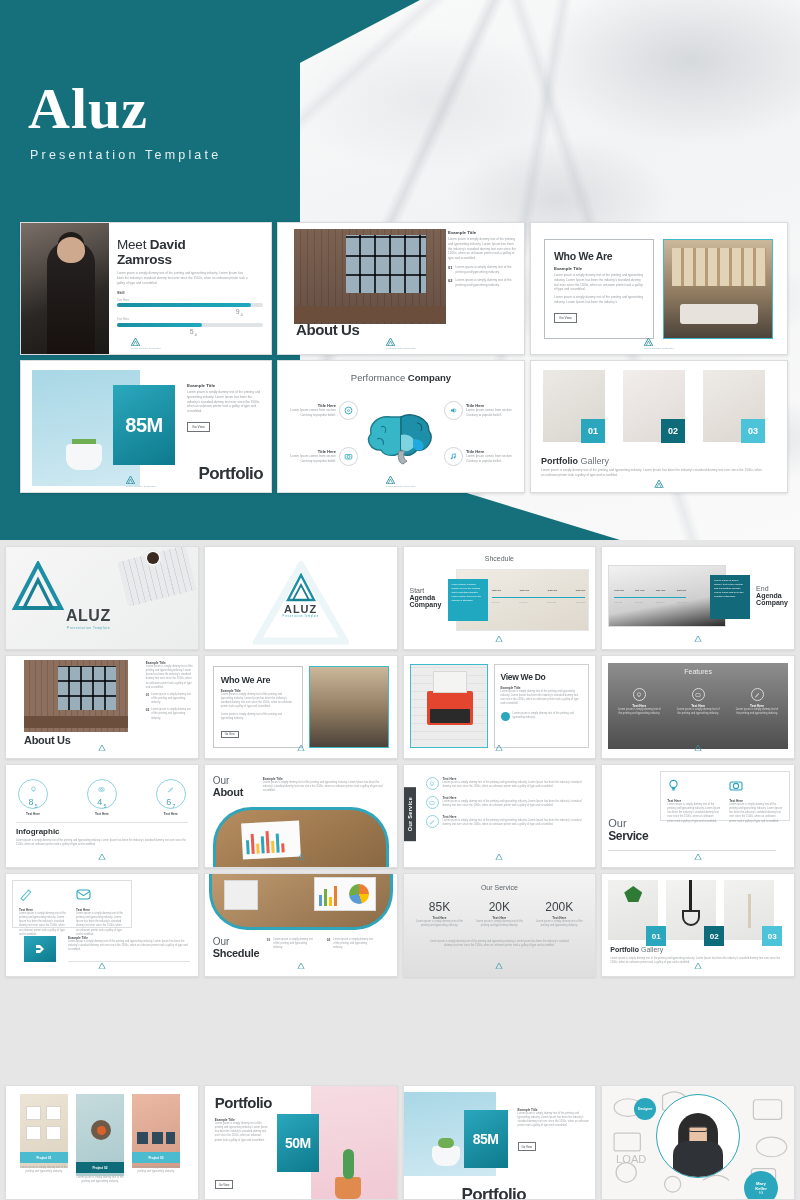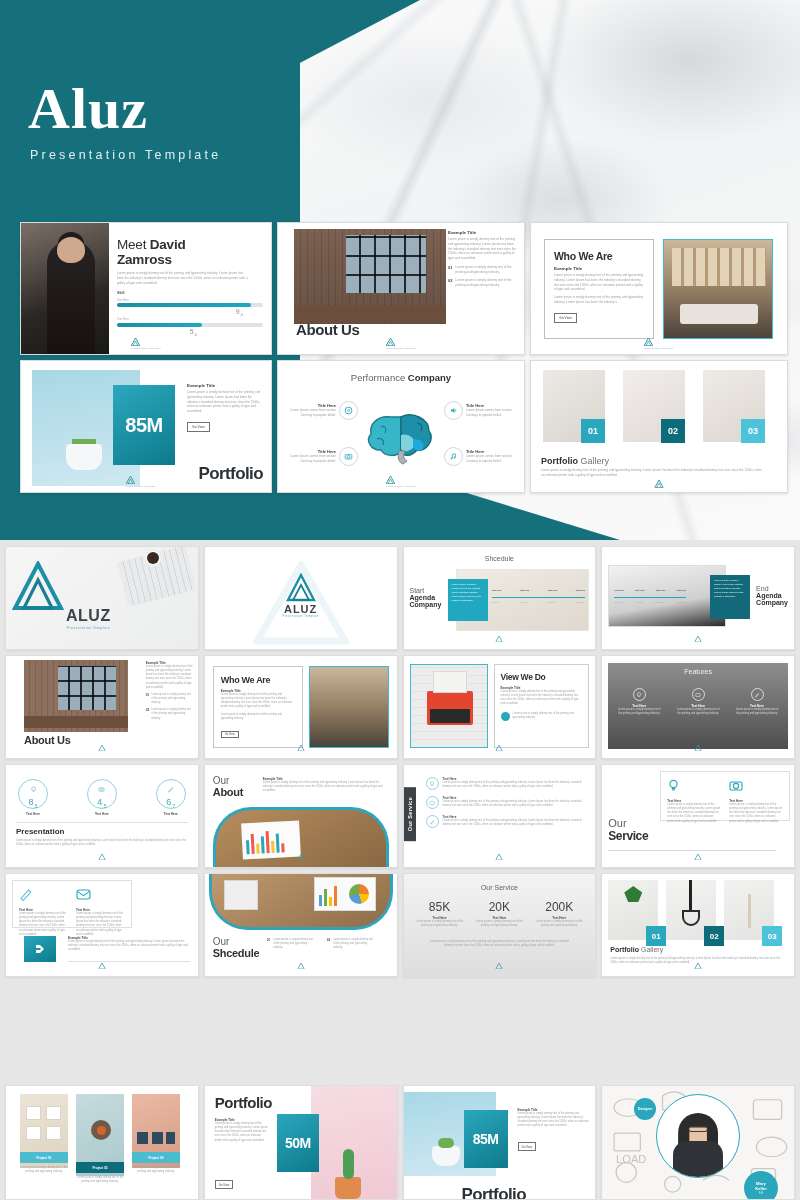--- a/index.html
+++ b/index.html
@@ -635,21 +635,21 @@
             <div class="circ-stat">
               <span><svg width="7" height="7" viewBox="0 0 7 7">
                     <path d="M1.4 5.6 L5.1 1.6 L5.8 2.2 L2.1 6.2 Z" fill="none" stroke="#6ec4d3" stroke-width=".7"></path>
                   </svg></span>
               <span class="v"><span>6</span><sub>.7</sub></span>
             </div>
             <div class="mtiny-h" style="margin-top:3px;">Text Here</div>
           </div>
         </div>
         <div style="position:absolute;left:10px;top:57px;right:10px;height:1px;background:#dfe2e4;"></div>
-        <div style="position:absolute;left:10px;top:62px;font-size:8px;font-weight:700;color:#2d3236;">Presentation</div>
+        <div style="position:absolute;left:10px;top:62px;font-size:8px;font-weight:700;color:#2d3236;">Infographic</div>
         <div class="mtiny" style="position:absolute;left:10px;top:74px;right:10px;">Lorem ipsum is simply dummy text of the printing and typesetting industry. Lorem Ipsum has been the industry's standard dummy text ever since the 1500s, when an unknown printer took a galley of type and scrambled.</div>
         <div class="logo-mark"><svg width="7" height="6" viewBox="0 0 9 8">
               <path d="M4.5 0 L9 8 H0 Z" fill="none" stroke="#3a9aaa" stroke-width="1"></path>
             </svg></div>
       </div>
 
       <div class="mini">
         <div style="position:absolute;left:8px;top:10px;">
           <div style="font-size:10px;color:#5c6368;font-weight:300;">Our</div>
           <div style="font-size:11px;color:#2d3236;font-weight:700;letter-spacing:-.3px;">About</div>

